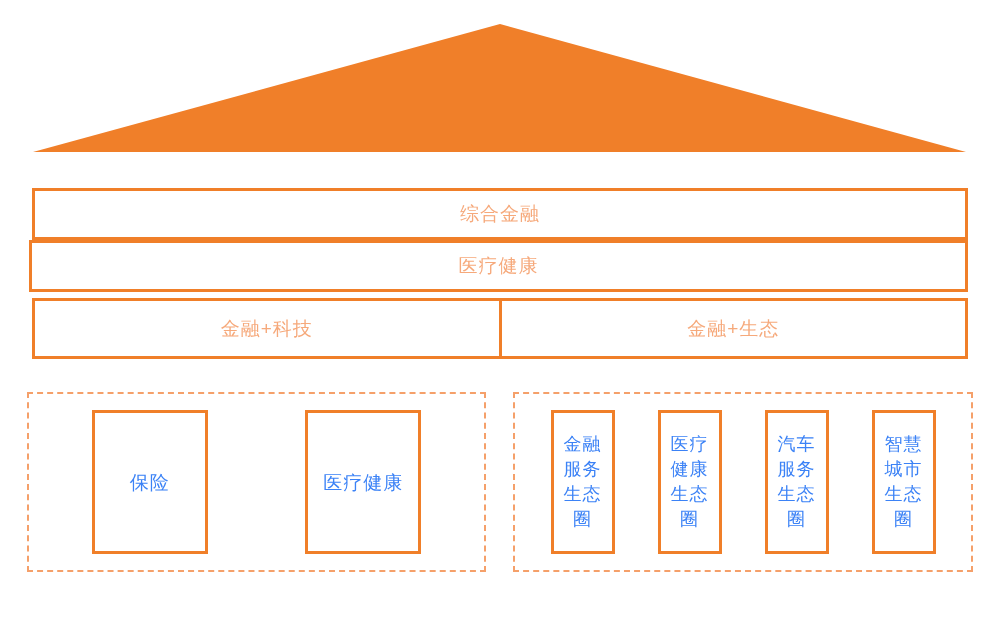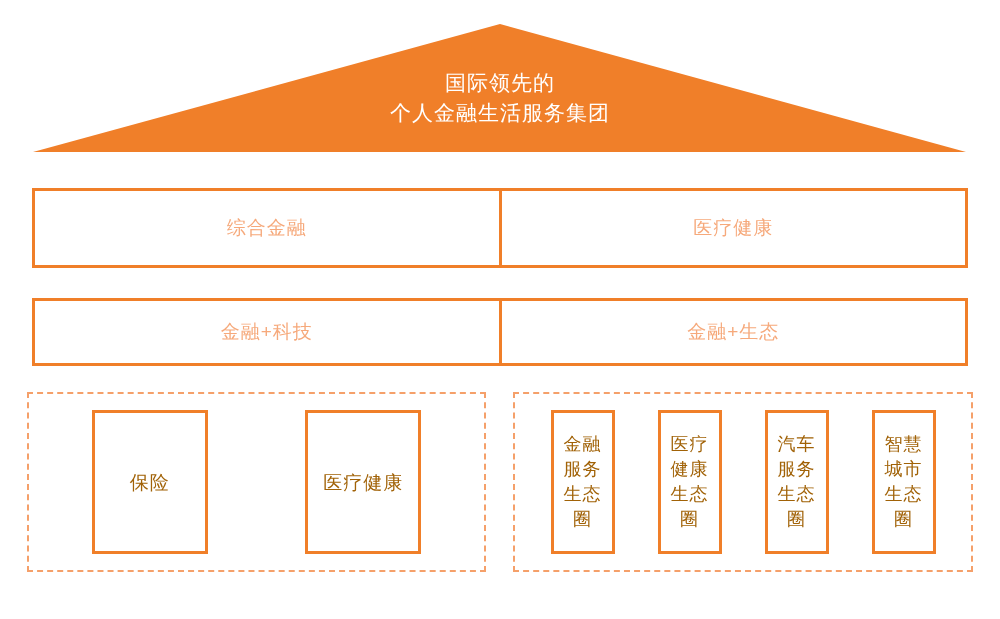--- a/index.html
+++ b/index.html
@@ -52,22 +52,22 @@
   }
 
   
   .row {
     position: absolute;
     display: flex;
     left: 32px;
     width: 936px;
     box-sizing: border-box;
   }
-  .row-1 { top: 188px; height: 80px; }
-  .row-2 { top: 298px; height: 68px; }
+  .row-1 { top: 188px; height: 104px; flex-direction: column; }
+  .row-2 { top: 298px; height: 61px; }
 
   .pillar {
     box-sizing: border-box;
     border: 3px solid #F07F29;
     display: flex;
     align-items: center;
     justify-content: center;
     background: #ffffff;
     color: #F6A97B;
     font-size: 19px;
@@ -102,21 +102,21 @@
     margin-right: 27px;
   }
   .group-right {
     flex: 1 1 auto;
   }
 
   .card {
     box-sizing: border-box;
     border: 3px solid #F07F29;
     background: #ffffff;
-    color: #a16207;
+    color: #3b82f6;
     display: flex;
     align-items: center;
     justify-content: center;
     text-align: center;
     font-size: 19px;
     line-height: 27px;
     letter-spacing: 1px;
   }
   .group-left .card {
     width: 116px;
@@ -142,24 +142,20 @@
 </style>
 </head>
 <body>
 
 <div id="diagram">
 
   <div class="roof">
     <svg viewBox="0 0 1000 150" preserveAspectRatio="none" aria-hidden="true">
       <polygon points="500,14 966,142 33,142" fill="#F07F29"></polygon>
     </svg>
-    <div class="roof-title">
-      <span class="line">国际领先的</span>
-      <span class="line">个人金融生活服务集团</span>
-    </div>
   </div>
 
   <div class="row row-1">
     <div class="pillar">
       <span>综合金融</span>
     </div>
     <div class="pillar">
       <span>医疗健康</span>
     </div>
   </div>

